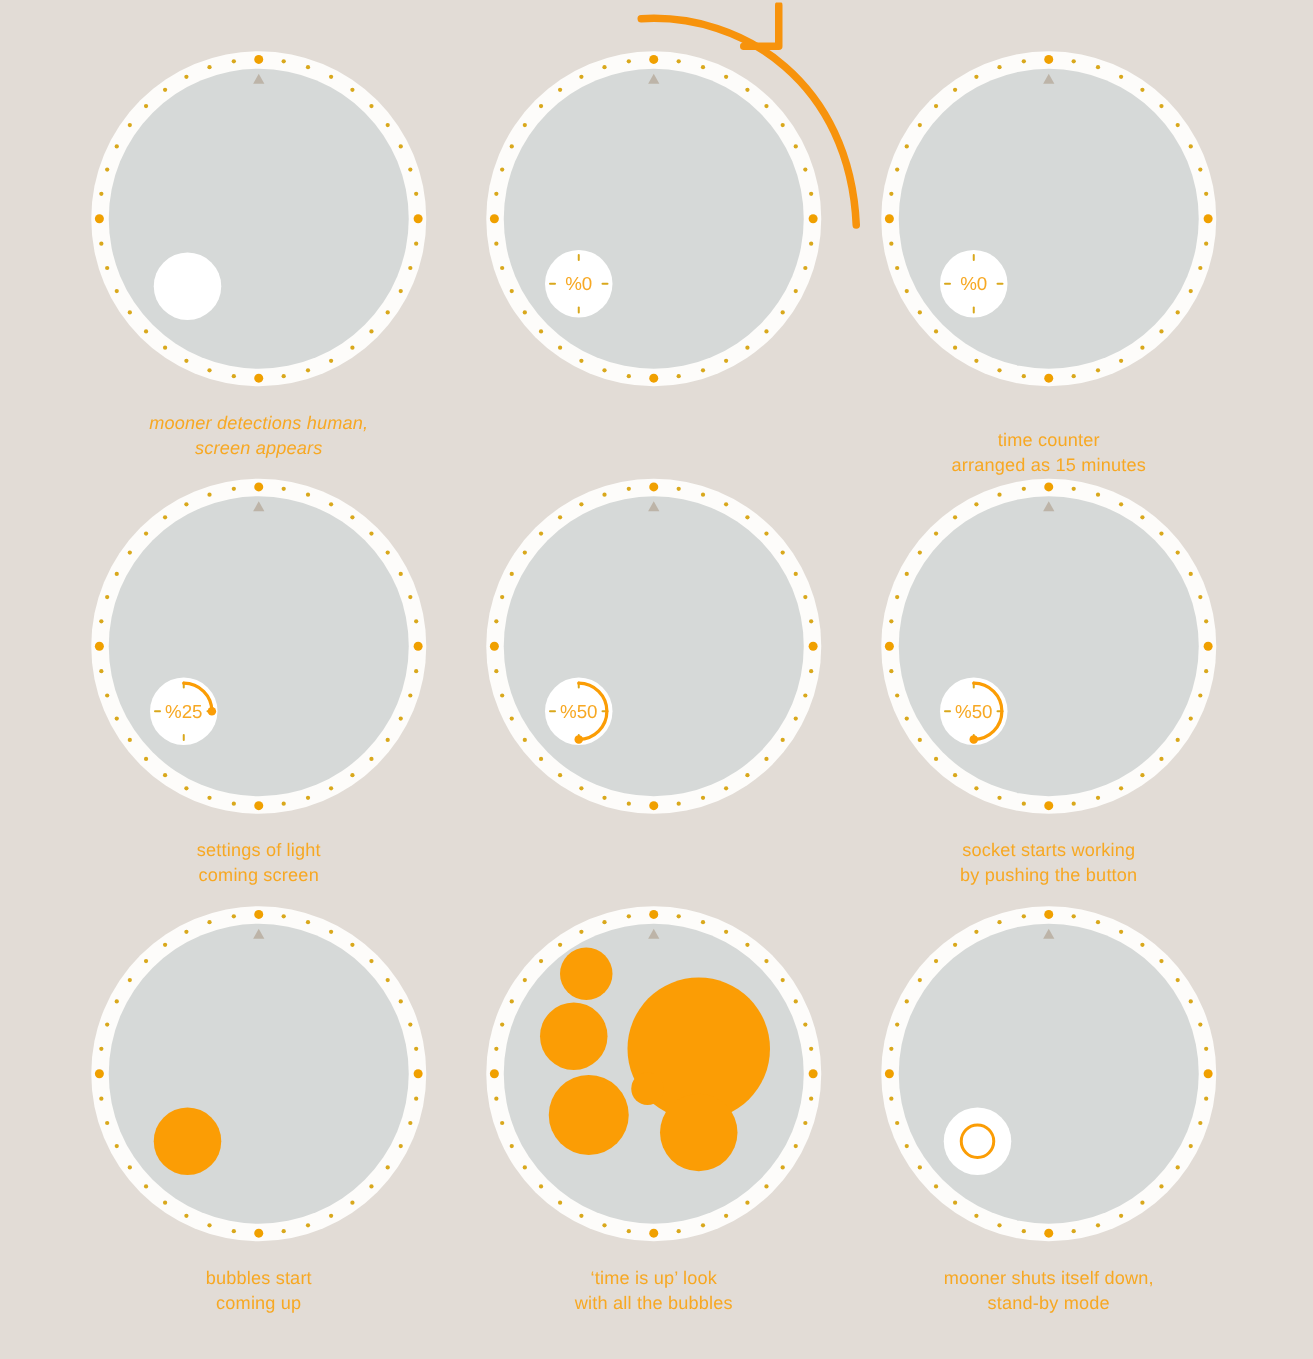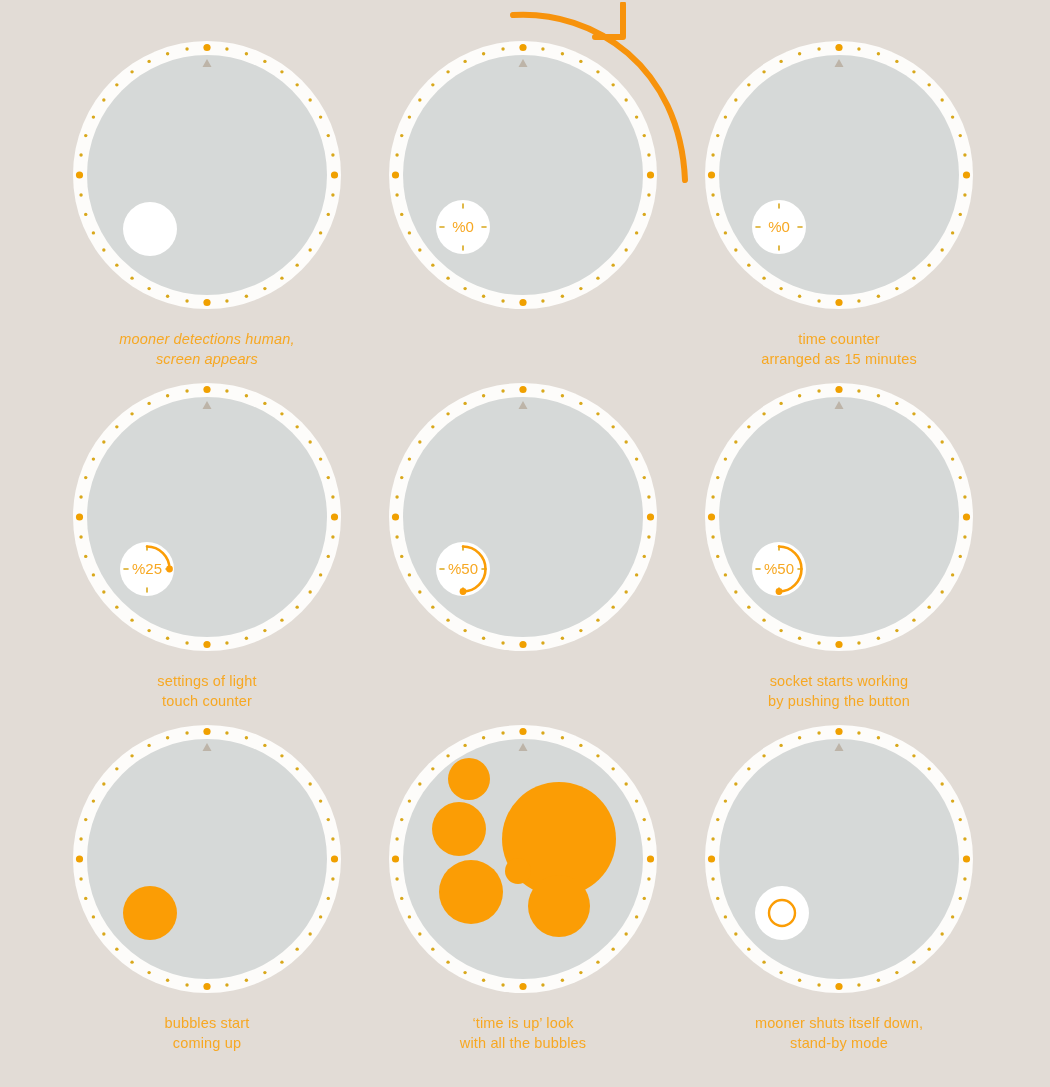--- a/index.html
+++ b/index.html
@@ -38,21 +38,21 @@
   }
   .caption {
     margin-top: 10px;
     text-align: center;
     color: #f7a823;
     font-size: 14.5px;
     line-height: 19.5px;
     letter-spacing: 0.15px;
     white-space: pre-line;
   }
-  .caption.tight { margin-top: 10px; }
+  .caption.tight { margin-top: 24px; }
   .arrow-layer {
     position: absolute;
     left: 0;
     top: 0;
     pointer-events: none;
   }
 </style>
 </head>
 <body>
 
@@ -279,21 +279,21 @@
             <line x1="104.00" y1="197.00" x2="108.00" y2="197.00" stroke="#d9a81c" stroke-width="1.6" stroke-linecap="round"></line>
             <line x1="85.00" y1="216.00" x2="85.00" y2="220.00" stroke="#d9a81c" stroke-width="1.6" stroke-linecap="round"></line>
             <line x1="66.00" y1="197.00" x2="62.00" y2="197.00" stroke="#d9a81c" stroke-width="1.6" stroke-linecap="round"></line>
             <path d="M 85.00 174.50 A 22.5 22.5 0 0 1 107.50 197.00" fill="none" stroke="#fb9d05" stroke-width="2.6" stroke-linecap="round"></path>
             <circle cx="107.50" cy="197.00" r="3.4" fill="#fb9d05"></circle>
             <text x="85" y="202" text-anchor="middle" font-family="&quot;Liberation Sans&quot;, sans-serif" font-size="15" fill="#f7a823">%25</text>
           </g>
         </svg>
       </div>
       <div class="caption">settings of light
-touch counter</div>
+coming screen</div>
     </div>
     <div class="panel" style="left: 348px; top: 372px;">
       <div class="dial-wrap">
         <svg width="290" height="290" viewBox="0 0 290 290">
           <circle cx="145" cy="145" r="134" fill="#fdfcfa"></circle>
           <circle cx="145" cy="145" r="120" fill="#d6d9d8"></circle>
           <circle cx="145.00" cy="17.50" r="3.6" fill="#f0a000"></circle>
           <circle cx="164.95" cy="19.07" r="1.7" fill="#d9a81c"></circle>
           <circle cx="184.40" cy="23.74" r="1.7" fill="#d9a81c"></circle>
           <circle cx="202.88" cy="31.40" r="1.7" fill="#d9a81c"></circle>

